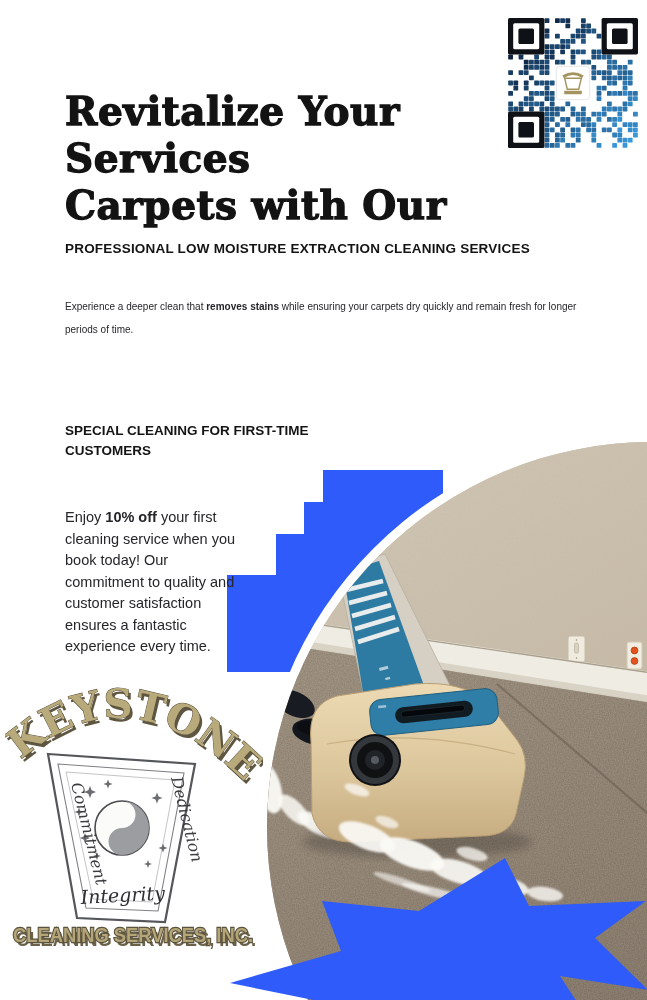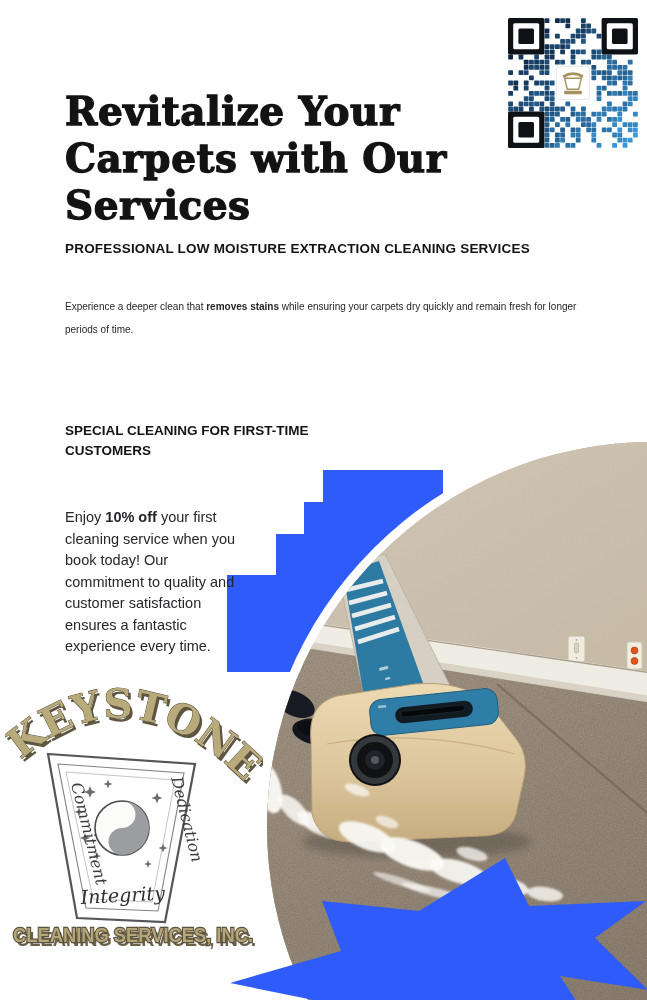--- a/index.html
+++ b/index.html
@@ -231,22 +231,22 @@
       <text x="8" y="262" textLength="240" lengthAdjust="spacingAndGlyphs" fill="#b5a679" stroke="#5a523c" stroke-width="2.4" style="paint-order:stroke">CLEANING SERVICES, INC.</text>
     </g>
   </svg>
 
   <svg class="layer star-svg" width="647" height="1000" viewBox="0 0 647 1000">
     <polygon class="accent" fill="#2F5BFA" points="505,858 529,906 646,901 595,938 648,990 560,976 592,1025 280,1025 333,1004 230,983 341,951 322,901 419,911"></polygon>
   </svg>
 
   <h1 class="title">
     <span>Revitalize Your</span>
+    <span>Services</span>
     <span>Carpets with Our</span>
-    <span>Services</span>
   </h1>
 
   <div class="kicker">PROFESSIONAL LOW MOISTURE EXTRACTION CLEANING SERVICES</div>
 
   <p class="intro"><span>Experience a deeper clean that </span><b>removes stains</b><span> while ensuring your carpets dry quickly and remain fresh for longer periods of time.</span></p>
 
   <div class="offer-head">SPECIAL CLEANING FOR FIRST-TIME CUSTOMERS</div>
 
   <p class="offer-body"><span>Enjoy </span><b>10% off</b><span> your first cleaning service when you book today! Our commitment to quality and customer satisfaction ensures a fantastic experience every time.</span></p>
 

